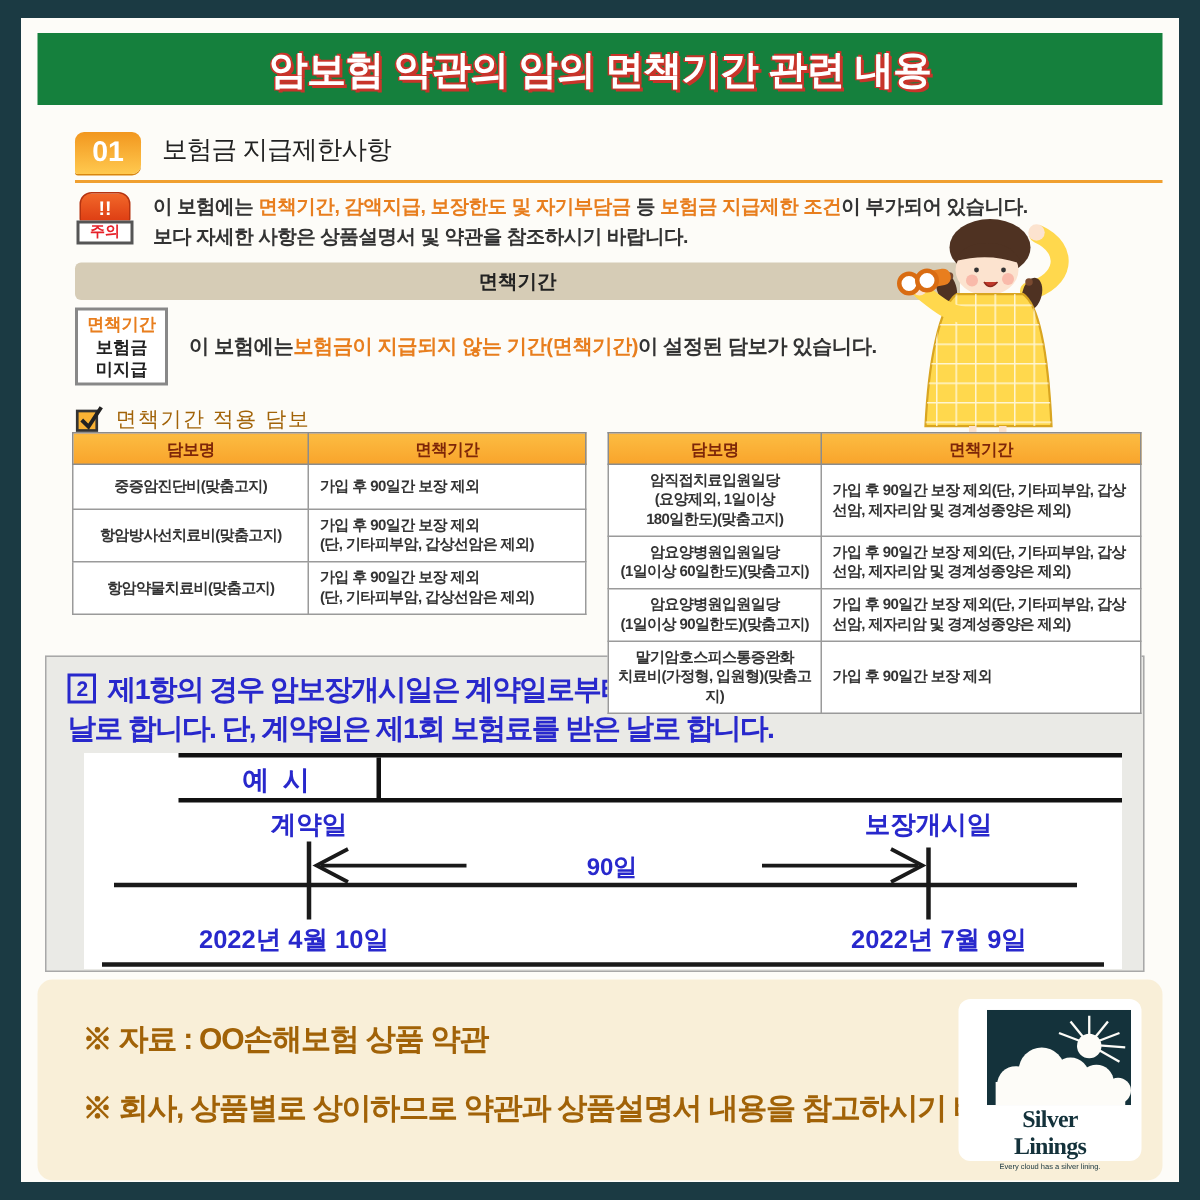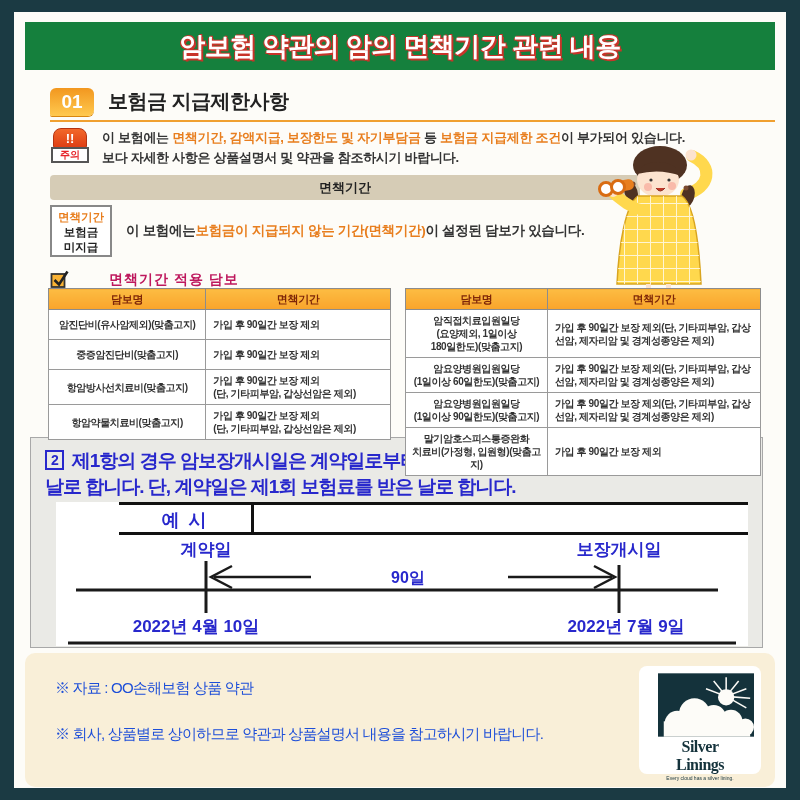--- a/index.html
+++ b/index.html
@@ -13,21 +13,21 @@
                 display:flex; align-items:center; justify-content:center; }
   .header-title { color:#fff; font-size:26px; font-weight:900; letter-spacing:-0.5px;
                   text-shadow:2px 2px 0 #C8342A, 1px 1px 0 #C8342A, -1px 1px 0 #C8342A, 1px -1px 0 #C8342A; }
 
   
   .sec-title { position:absolute; left:36px; right:11px; top:76px; height:34px;
                border-bottom:2px solid #F0A030; display:flex; align-items:flex-start; }
   .badge01 { display:inline-block; width:44px; height:28px; border-radius:6px 6px 6px 2px;
              background:linear-gradient(#F2971F,#FFC94F); color:#fff; font-size:19px; font-weight:bold;
              text-align:center; line-height:28px; margin-right:14px; box-shadow:0 1px 0 #d8860f; }
-  .sec-title-text { font-size:20px; font-weight:bold; color:#222; letter-spacing:-0.5px; }
+  .sec-title-text { font-size:17px; font-weight:normal; color:#222; letter-spacing:-0.5px; }
 
   
   .warning { position:absolute; left:36px; right:40px; top:116px; display:flex; }
   .warn-icon { width:40px; flex:0 0 40px; margin-right:12px; text-align:center; }
   .warn-top { width:34px; height:21px; margin:0 auto; background:linear-gradient(#F2682A,#DD3C12);
               border:1px solid #B53310; border-radius:8px 8px 3px 3px; color:#fff; font-weight:900;
               font-size:13px; line-height:20px; }
   .warn-bottom { width:38px; height:16px; margin:-2px auto 0; background:#fff; border:2px solid #555;
                  color:#E62129; font-weight:bold; font-size:10px; line-height:12px; }
   .warn-text { font-size:13px; font-weight:bold; color:#333; line-height:1.55; letter-spacing:-0.3px; }
@@ -40,21 +40,21 @@
   .exempt-box { position:absolute; left:0; top:0; width:62px; height:52px; background:#fff;
                 border:2px solid #888; text-align:center; font-size:11.5px; font-weight:bold; color:#222;
                 padding-top:3px; line-height:1.3; }
   .exempt-box .hl { display:block; }
   .exempt-sentence { position:absolute; left:76px; top:0; height:52px; display:flex; align-items:center;
                      font-size:13.5px; font-weight:bold; color:#333; letter-spacing:-0.3px; }
 
   
   .check-row { position:absolute; left:36px; top:258px; display:flex; align-items:center; }
   .check-row svg { margin-right:8px; }
-  .check-label { font-size:14px; font-weight:bold; color:#be185d; letter-spacing:1px;margin-left:32px; }
+  .check-label { font-size:14px; font-weight:normal; color:#a16207; letter-spacing:1px; }
 
   
   .cov-table { position:absolute; top:276px; border-collapse:collapse; background:#fff; z-index:2;
                table-layout:fixed; }
   .cov-table.left  { left:34px; width:343px; }
   .cov-table.right { left:391px; width:356px; }
   .cov-table th { background:linear-gradient(#FCBC42,#F9A42B); color:#7E2608; font-size:11px; font-weight:bold;
                   border:1px solid #8C8C8C; height:21px; letter-spacing:-0.3px; }
   .cov-table td { border:1px solid #9A9A9A; font-size:10px; color:#333; font-weight:bold;
                   white-space:pre-line; line-height:1.3; padding:4px 3px; letter-spacing:-0.4px; }
@@ -84,21 +84,21 @@
   .diag-col1 { width:135px; text-align:center; border-right:3px solid #111; height:100%;
                font-size:18px; font-weight:bold; color:#2828CC; line-height:30px; letter-spacing:2px; }
   .diag-col2 { flex:1; padding-left:14px; font-size:18px; font-weight:bold; color:#2828CC;
                line-height:30px; letter-spacing:-1px; }
   .timeline { position:absolute; left:0; right:0; top:33px; height:111px; }
   .timeline text { font-weight:bold; fill:#2828CC; font-family:"Liberation Sans", sans-serif; }
 
   
   .bottom-panel { position:absolute; left:11px; top:641px; width:750px; height:134px;
                   background:#F9EFD8; border-radius:10px; }
-  .note { position:absolute; left:30px; color:#1d4ed8; font-weight:400; font-size:15px; letter-spacing:-0.8px; }
+  .note { position:absolute; left:30px; color:#a16207; font-weight:700; font-size:20px; letter-spacing:-0.8px; }
   .note.n1 { top:26px; }
   .note.n2 { top:72px; }
   .logo-card { position:absolute; right:14px; top:13px; width:122px; height:108px; background:#fff;
                border-radius:8px; padding:7px 19px 0; text-align:center; }
   .logo-mark { width:96px; height:64px; display:block; margin:0 auto; }
   .logo-name { font-family:"Liberation Serif", serif; font-size:16px; font-weight:bold; color:#14323B;
                margin-top:1px; letter-spacing:-0.5px; }
   .logo-tagline { font-size:5px; color:#14323B; margin-top:1px; }
 </style>
 </head>
@@ -189,24 +189,20 @@
 
   <table class="cov-table left">
     <colgroup>
         <col class="w1">
         <col class="w2">
       </colgroup>
     <tbody>
         <tr>
       <th>담보명</th>
       <th>면책기간</th>
-    </tr>
-    <tr class="r1">
-      <td class="c1">암진단비(유사암제외)(맞춤고지)</td>
-      <td class="c2">가입 후 90일간 보장 제외</td>
     </tr>
     <tr class="r2">
       <td class="c1">중증암진단비(맞춤고지)</td>
       <td class="c2">가입 후 90일간 보장 제외</td>
     </tr>
     <tr class="r3">
       <td class="c1">항암방사선치료비(맞춤고지)</td>
       <td class="c2">가입 후 90일간 보장 제외
 (단, 기타피부암, 갑상선암은 제외)</td>
     </tr>

